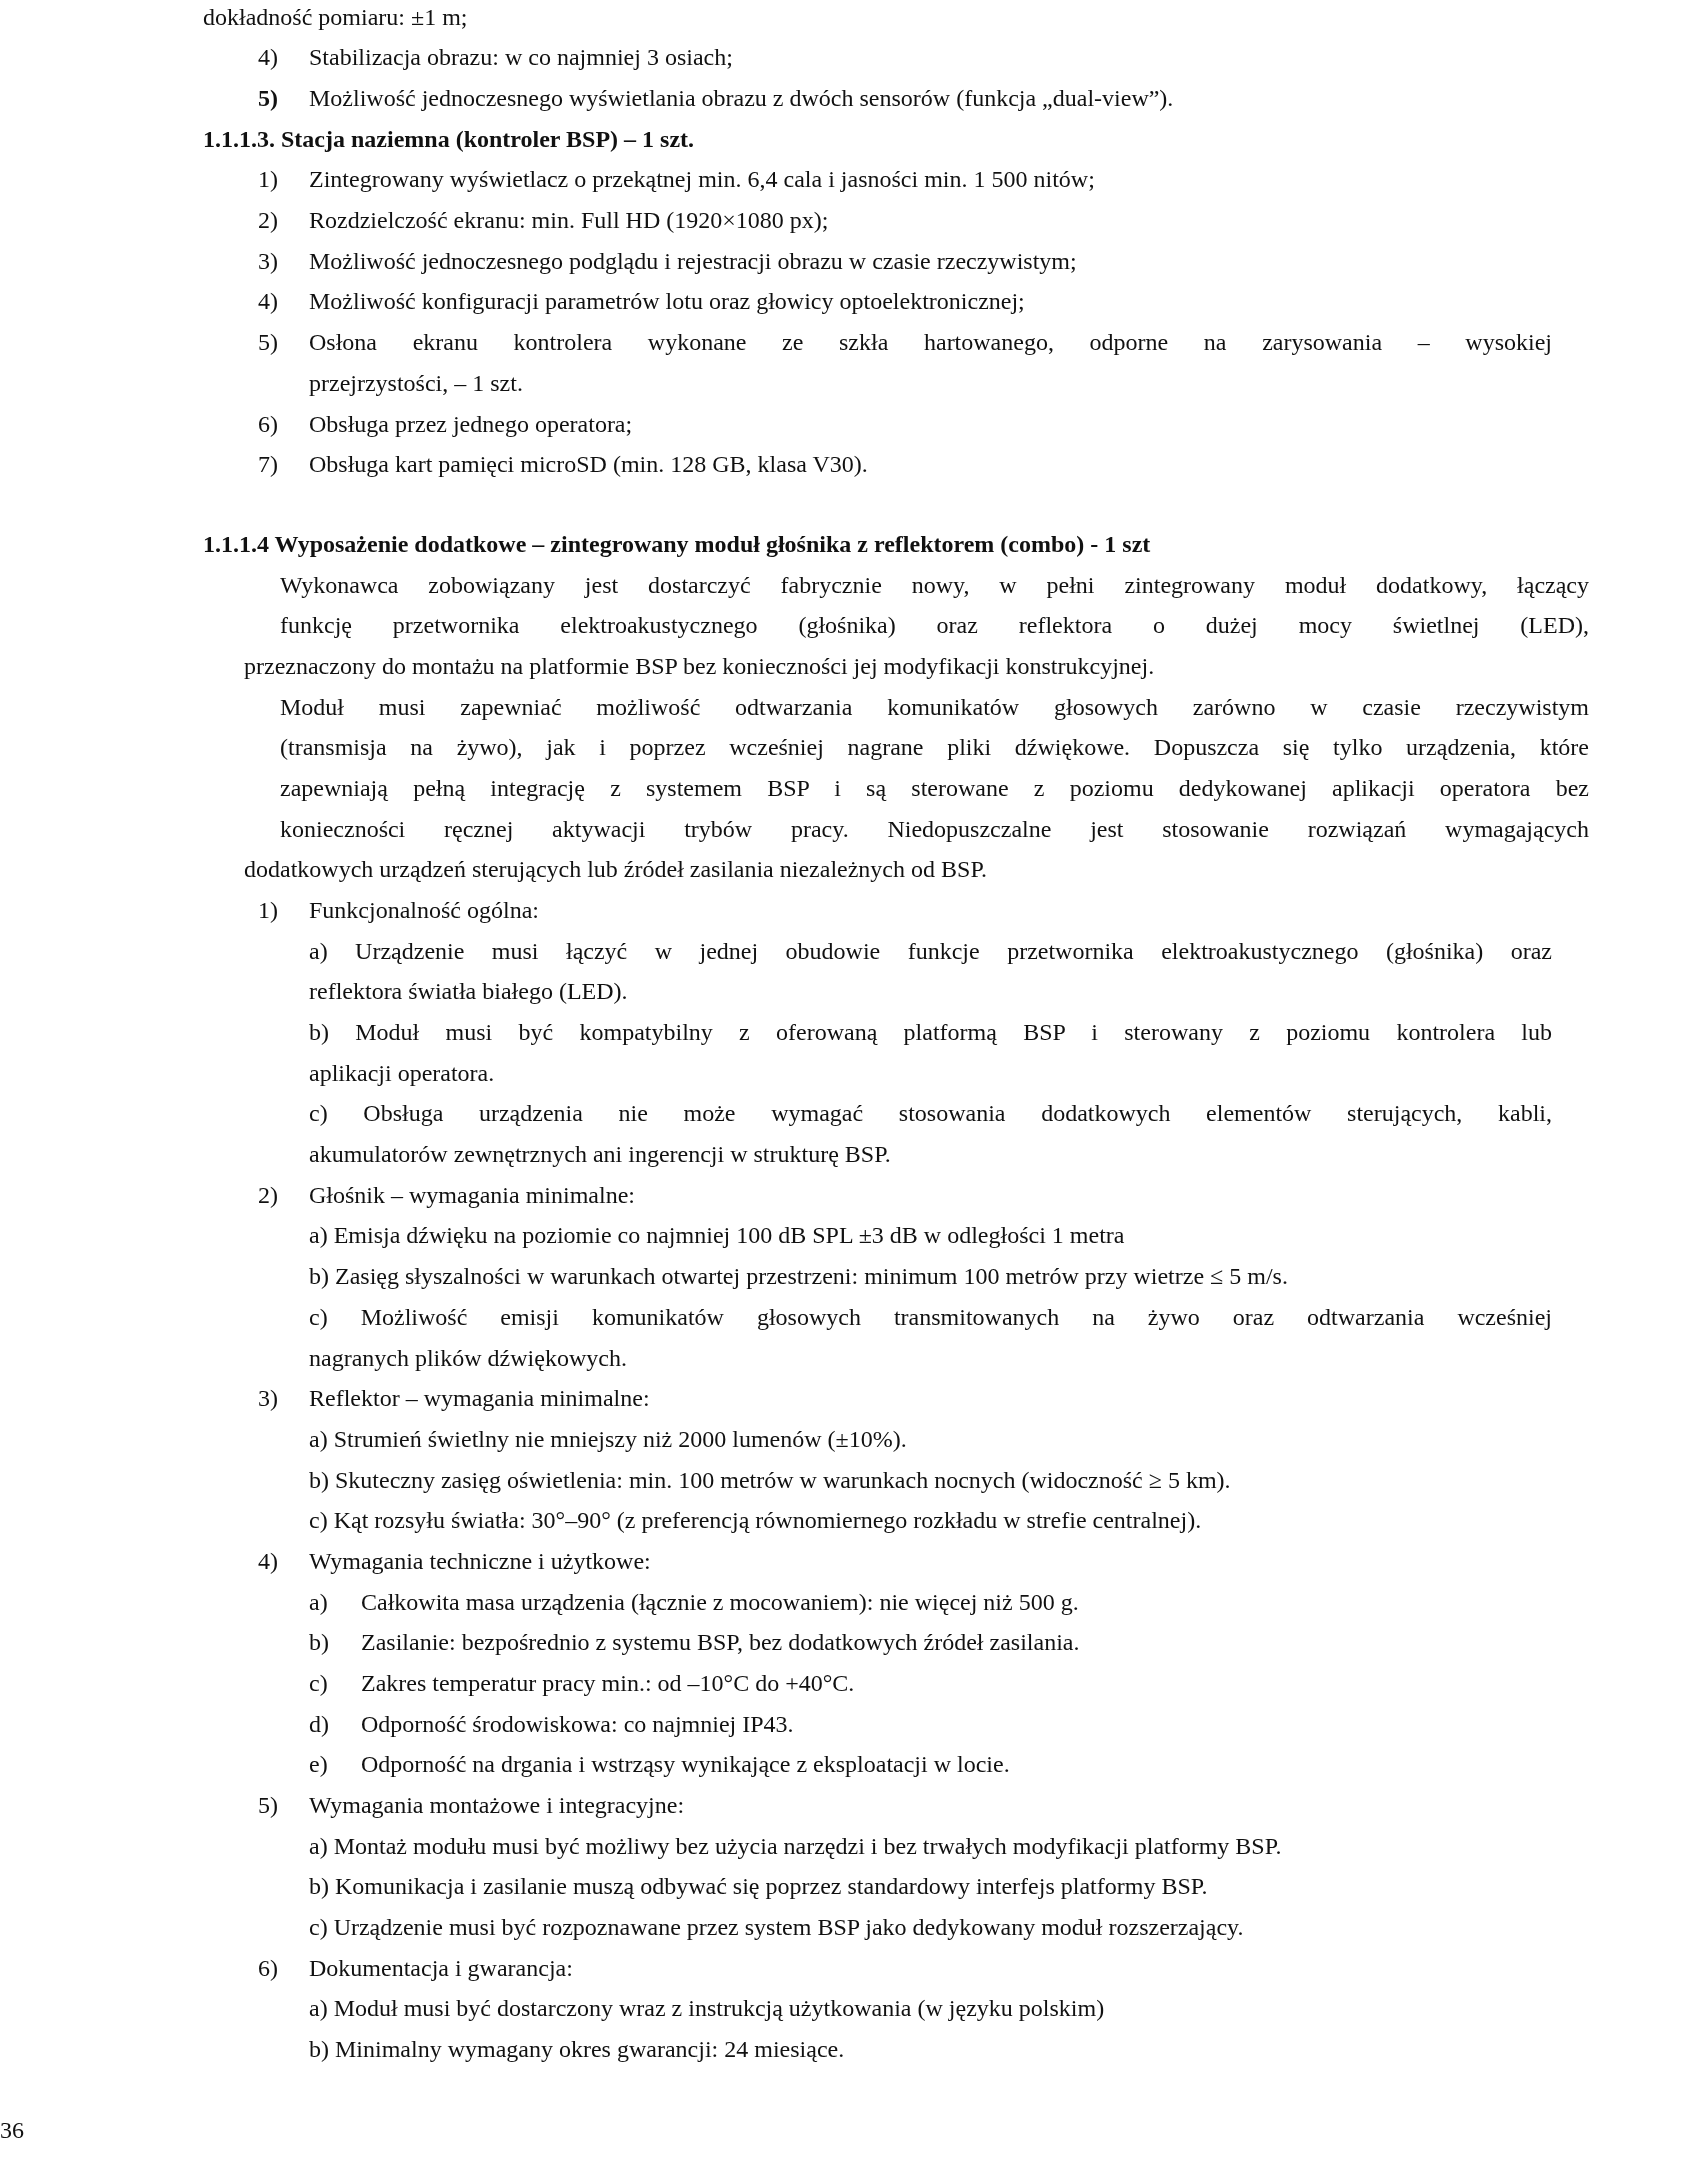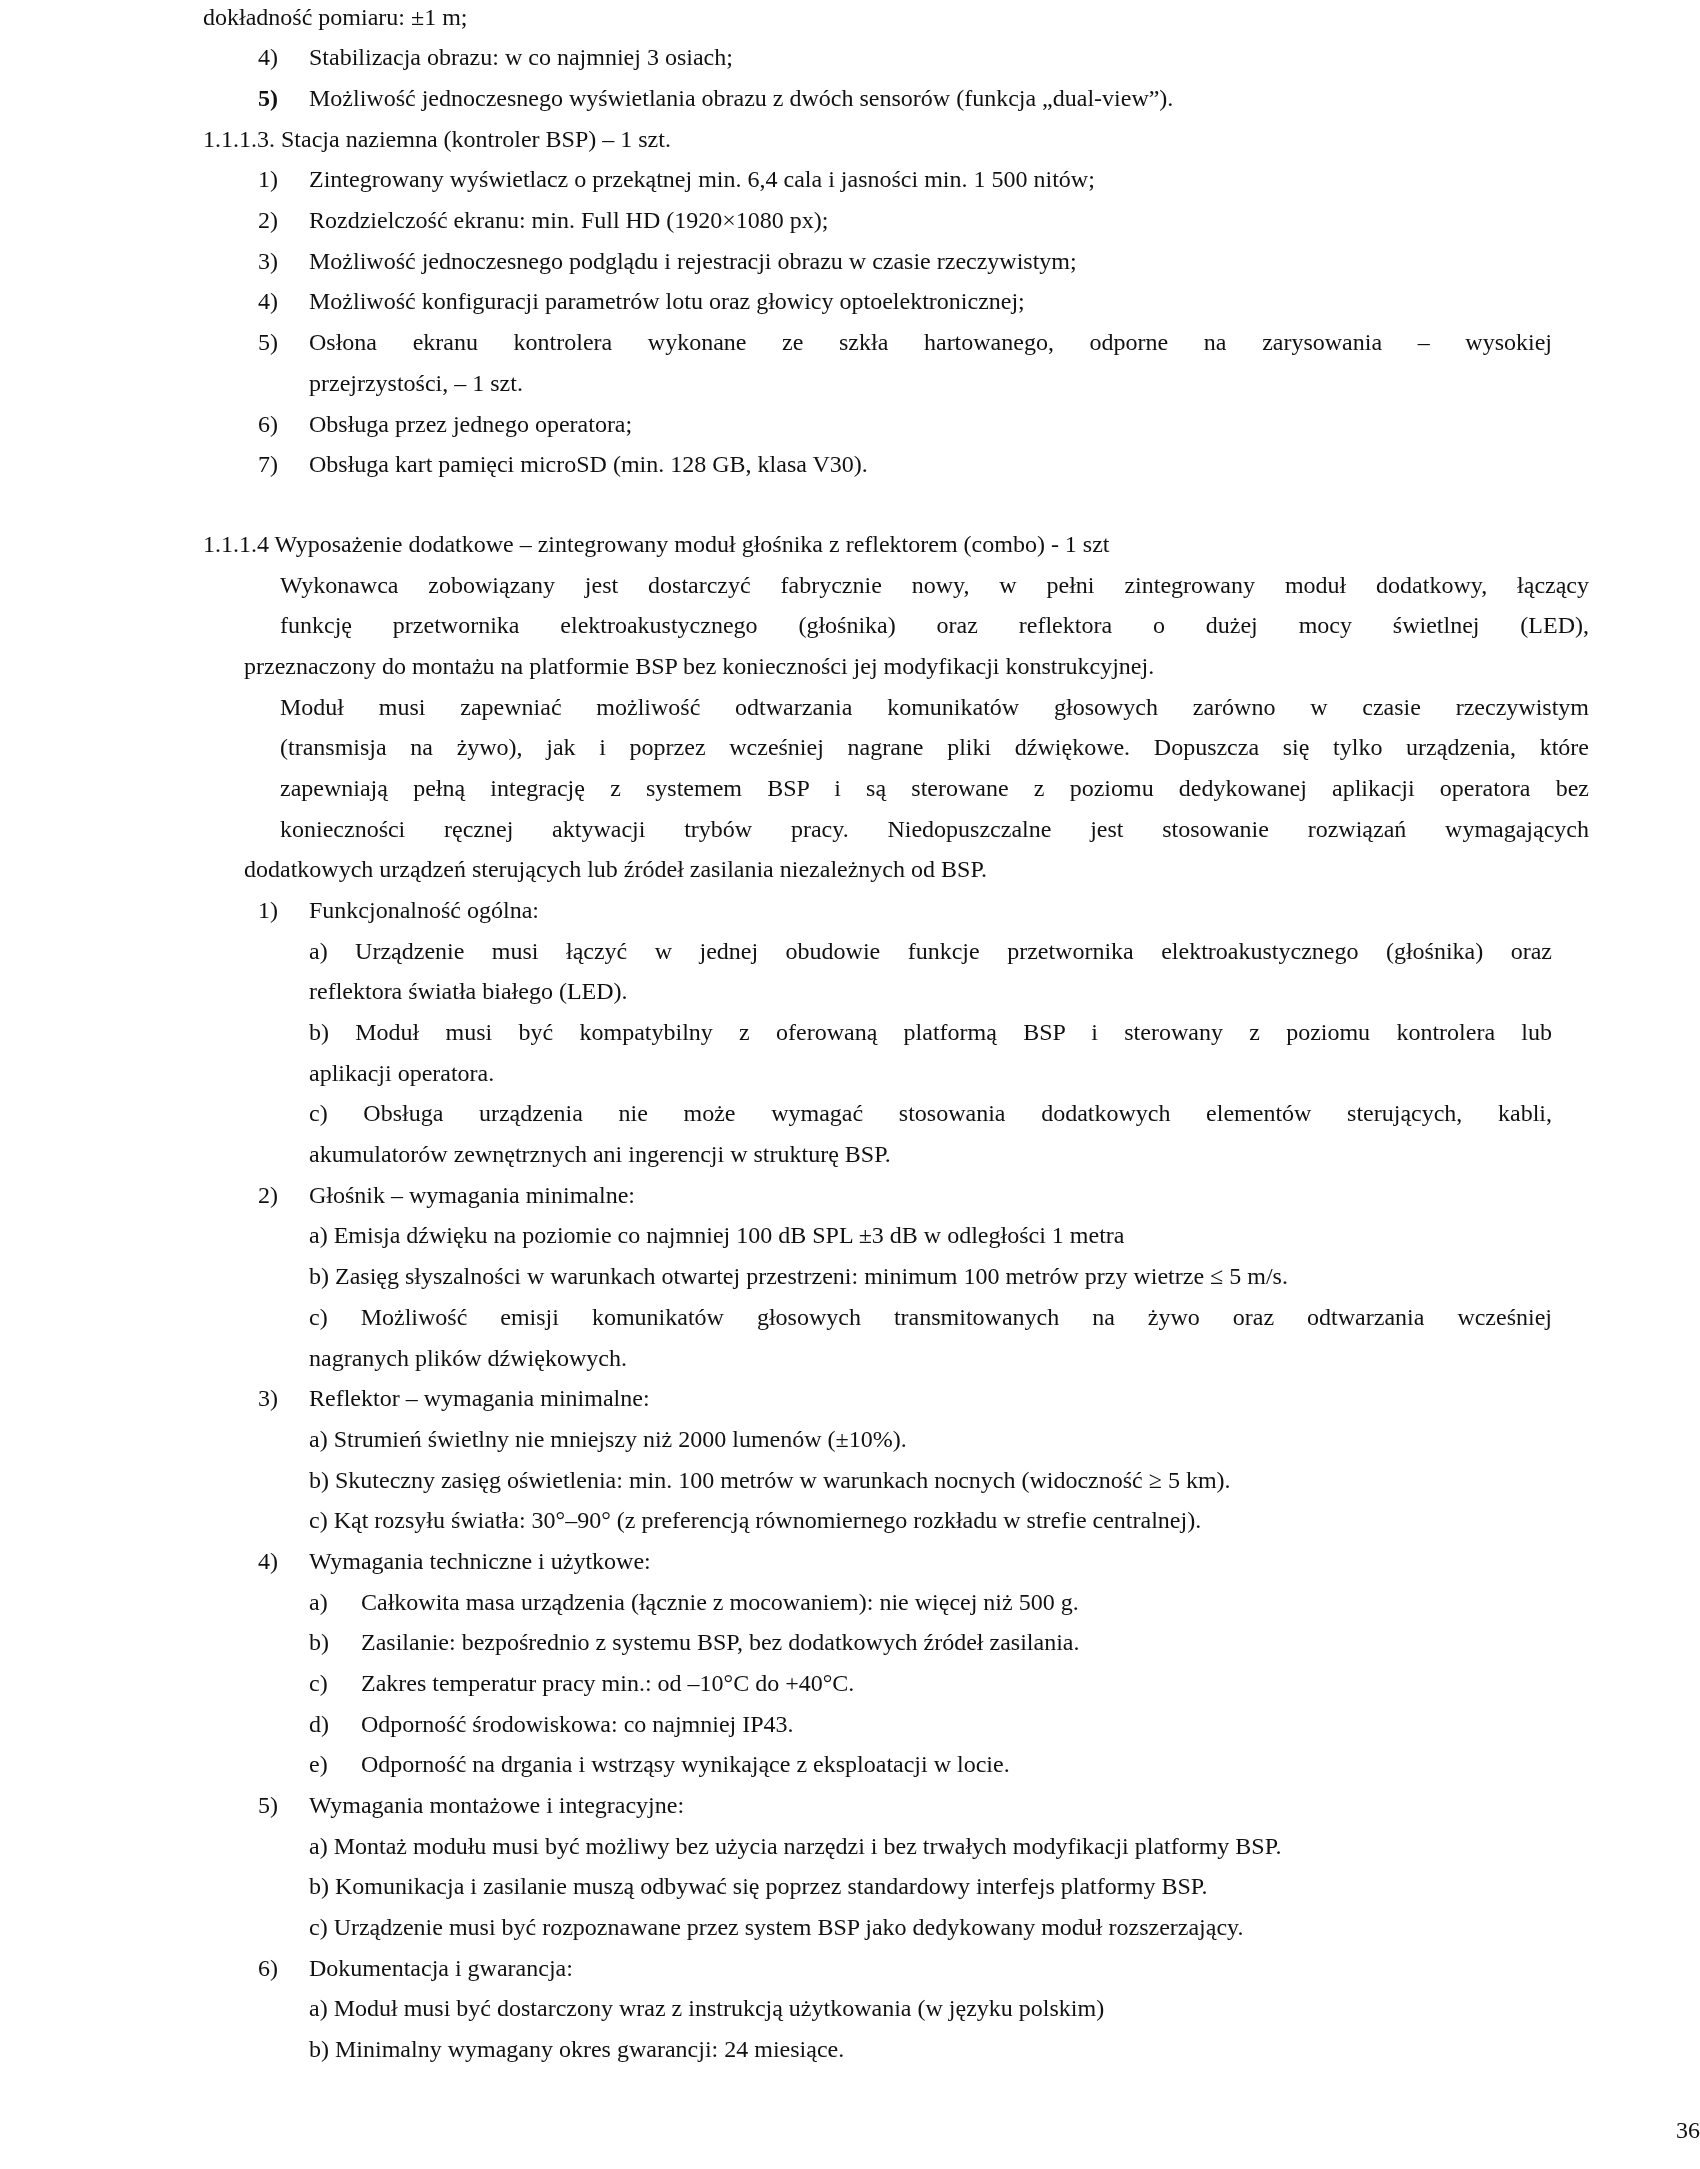--- a/index.html
+++ b/index.html
@@ -9,24 +9,24 @@
     color: #111111; font-size: 24px;
   }
   .page { position: absolute; left: 203px; top: 0; width: 1349px; }
   .line { position: absolute; left: 0; white-space: nowrap; line-height: 30.5px; }
   .num { position: absolute; left: 55px; }
   .num.bold { font-weight: bold; }
   .txt { position: absolute; left: 106px; text-align: right; }
   .justify { position: absolute; left: 106px; width: 1243px; text-align: justify; text-align-last: justify; white-space: normal; }
   .justify0 { position: absolute; left: 41px; width: 1309px; text-align: justify; text-align-last: justify; white-space: normal; margin-left: 36px; }
   .plain0 { position: absolute; left: 41px; text-align: center; }
-  .heading { font-weight: normal; }
+  .heading { font-weight: bold; }
   .lettered .lbl { position: absolute; left: 106px; }
   .lettered .lt { position: absolute; left: 158px; }
-  .pagenum { position: absolute; left: 0; width: 100%; text-align: right; }
+  .pagenum { position: absolute; left: 0; width: 100%; text-align: left; }
 </style>
 </head>
 <body>
 
 <div class="page">
 
   <div class="line" style="top:1.7px"><span>dokładność pomiaru: ±1 m;</span></div>
 
   <div class="line" style="top:42px;width:100%">
     <span class="num">4)</span>

